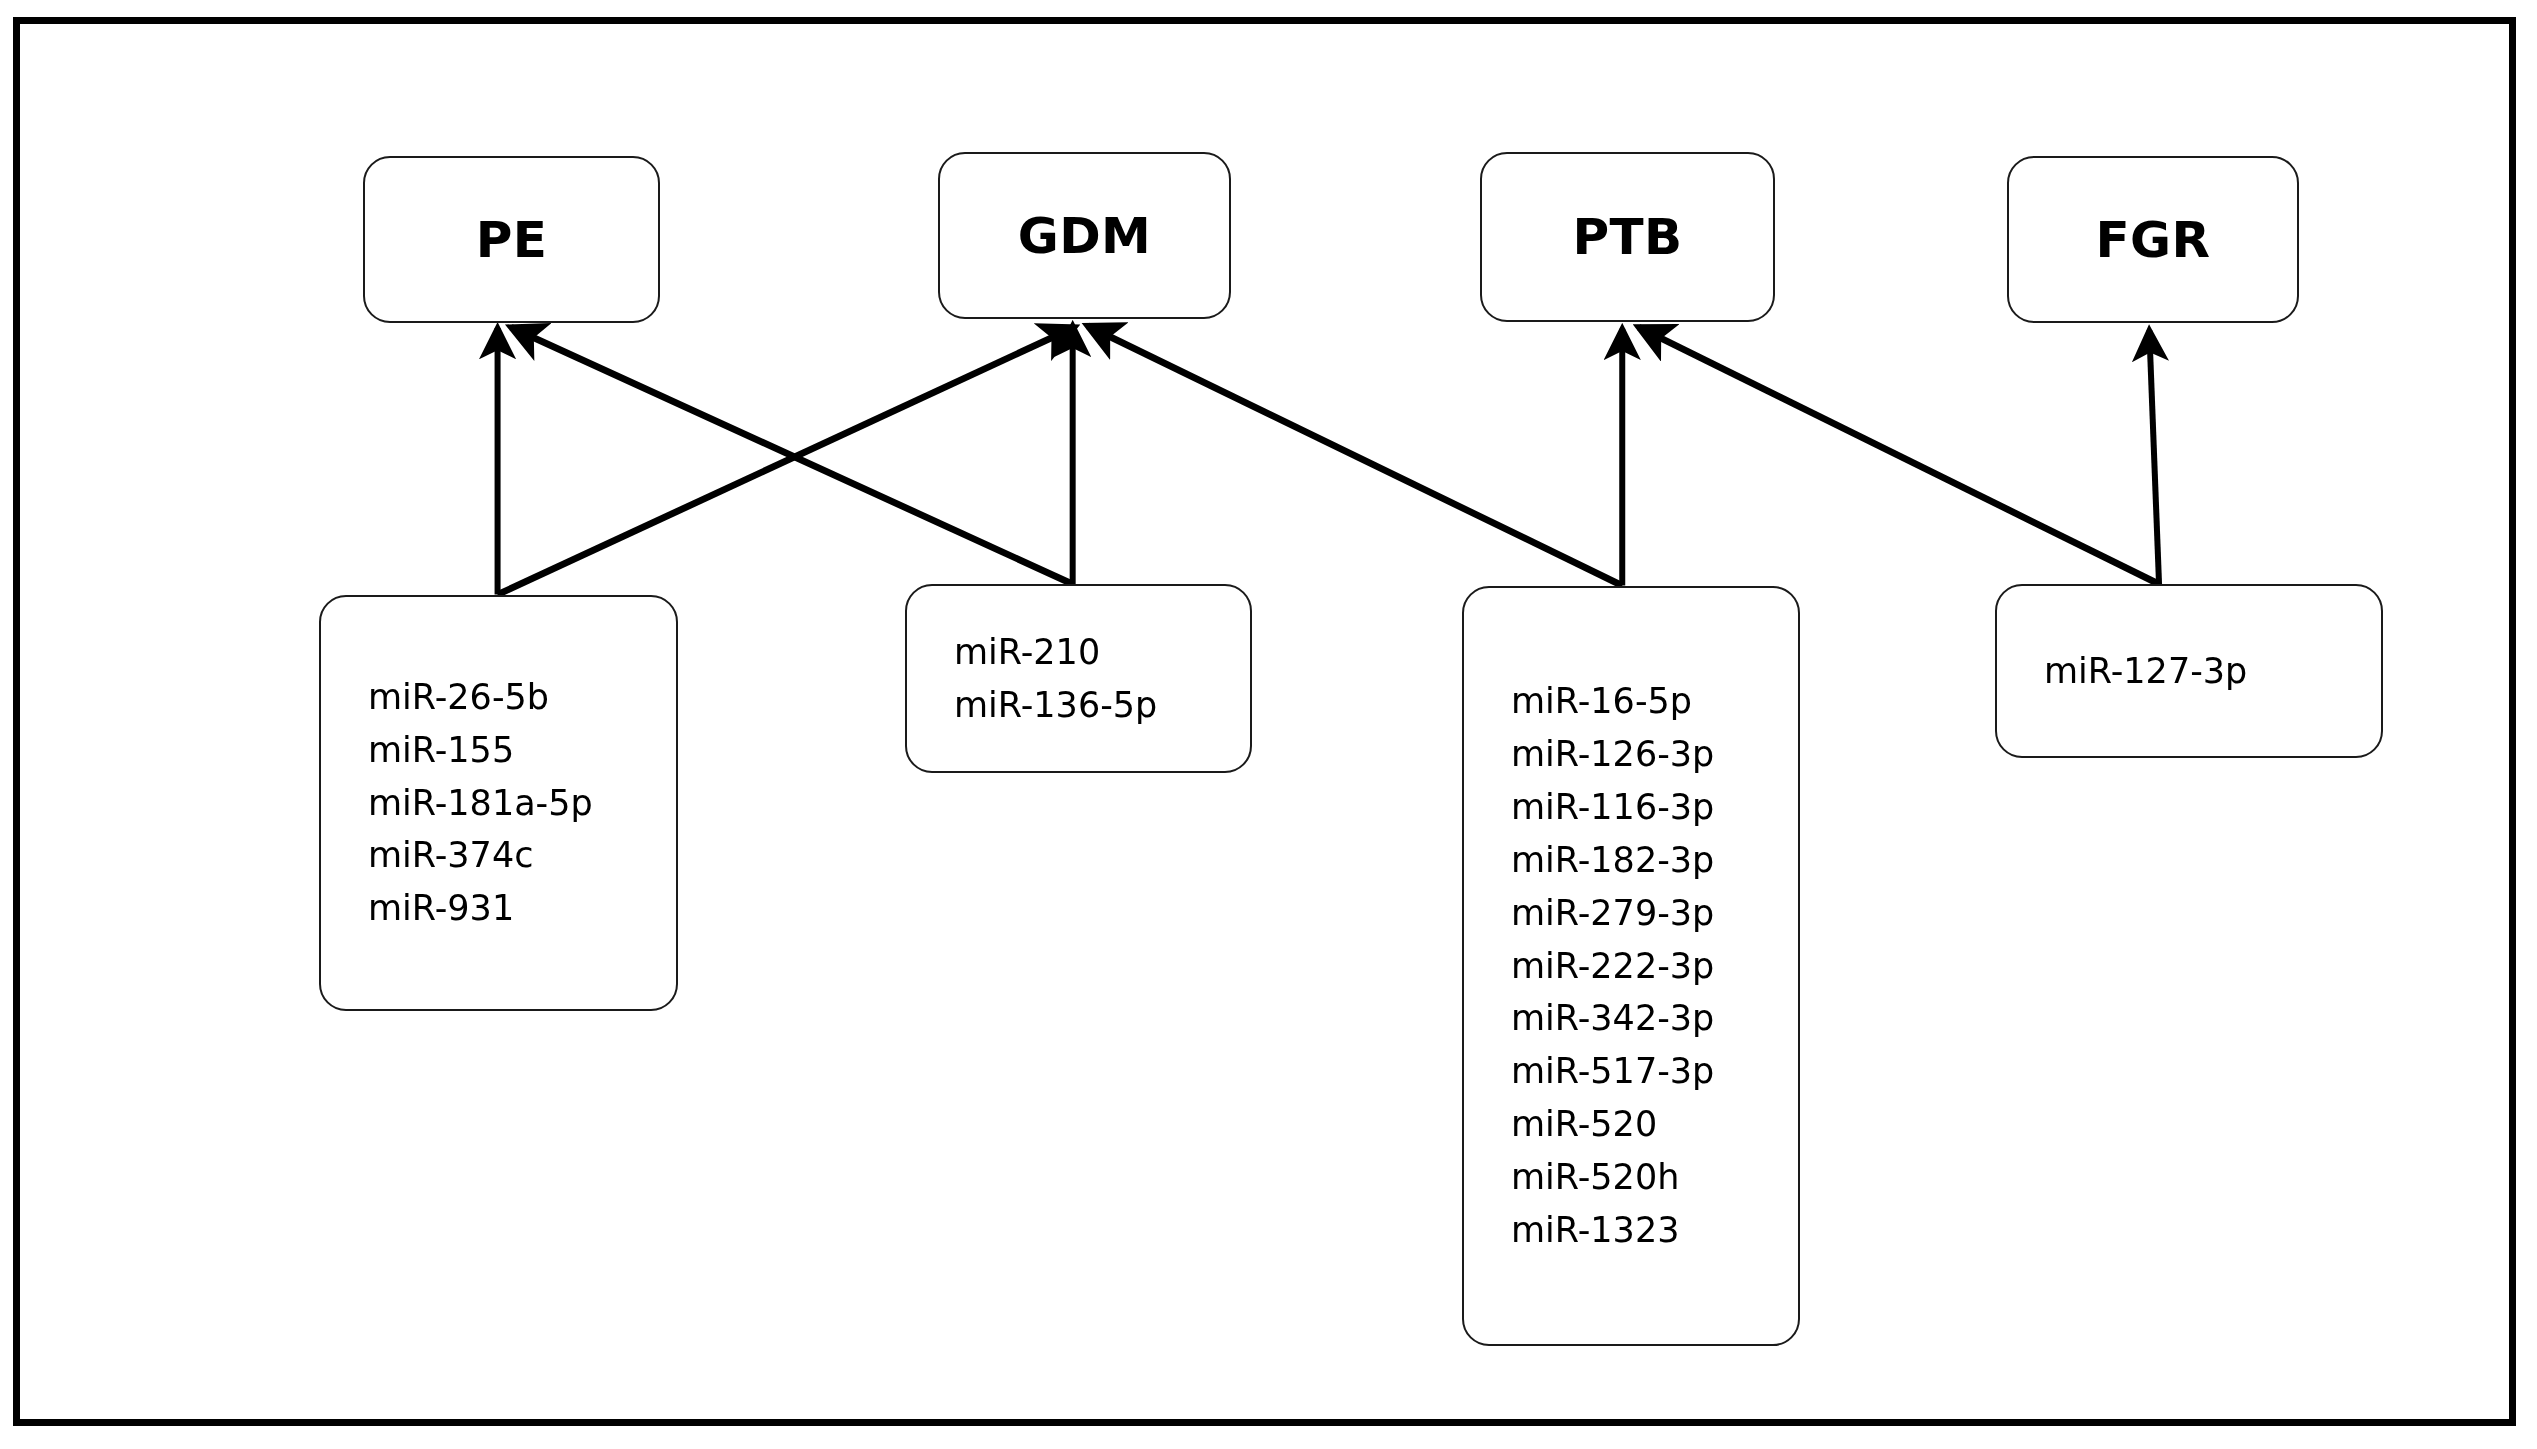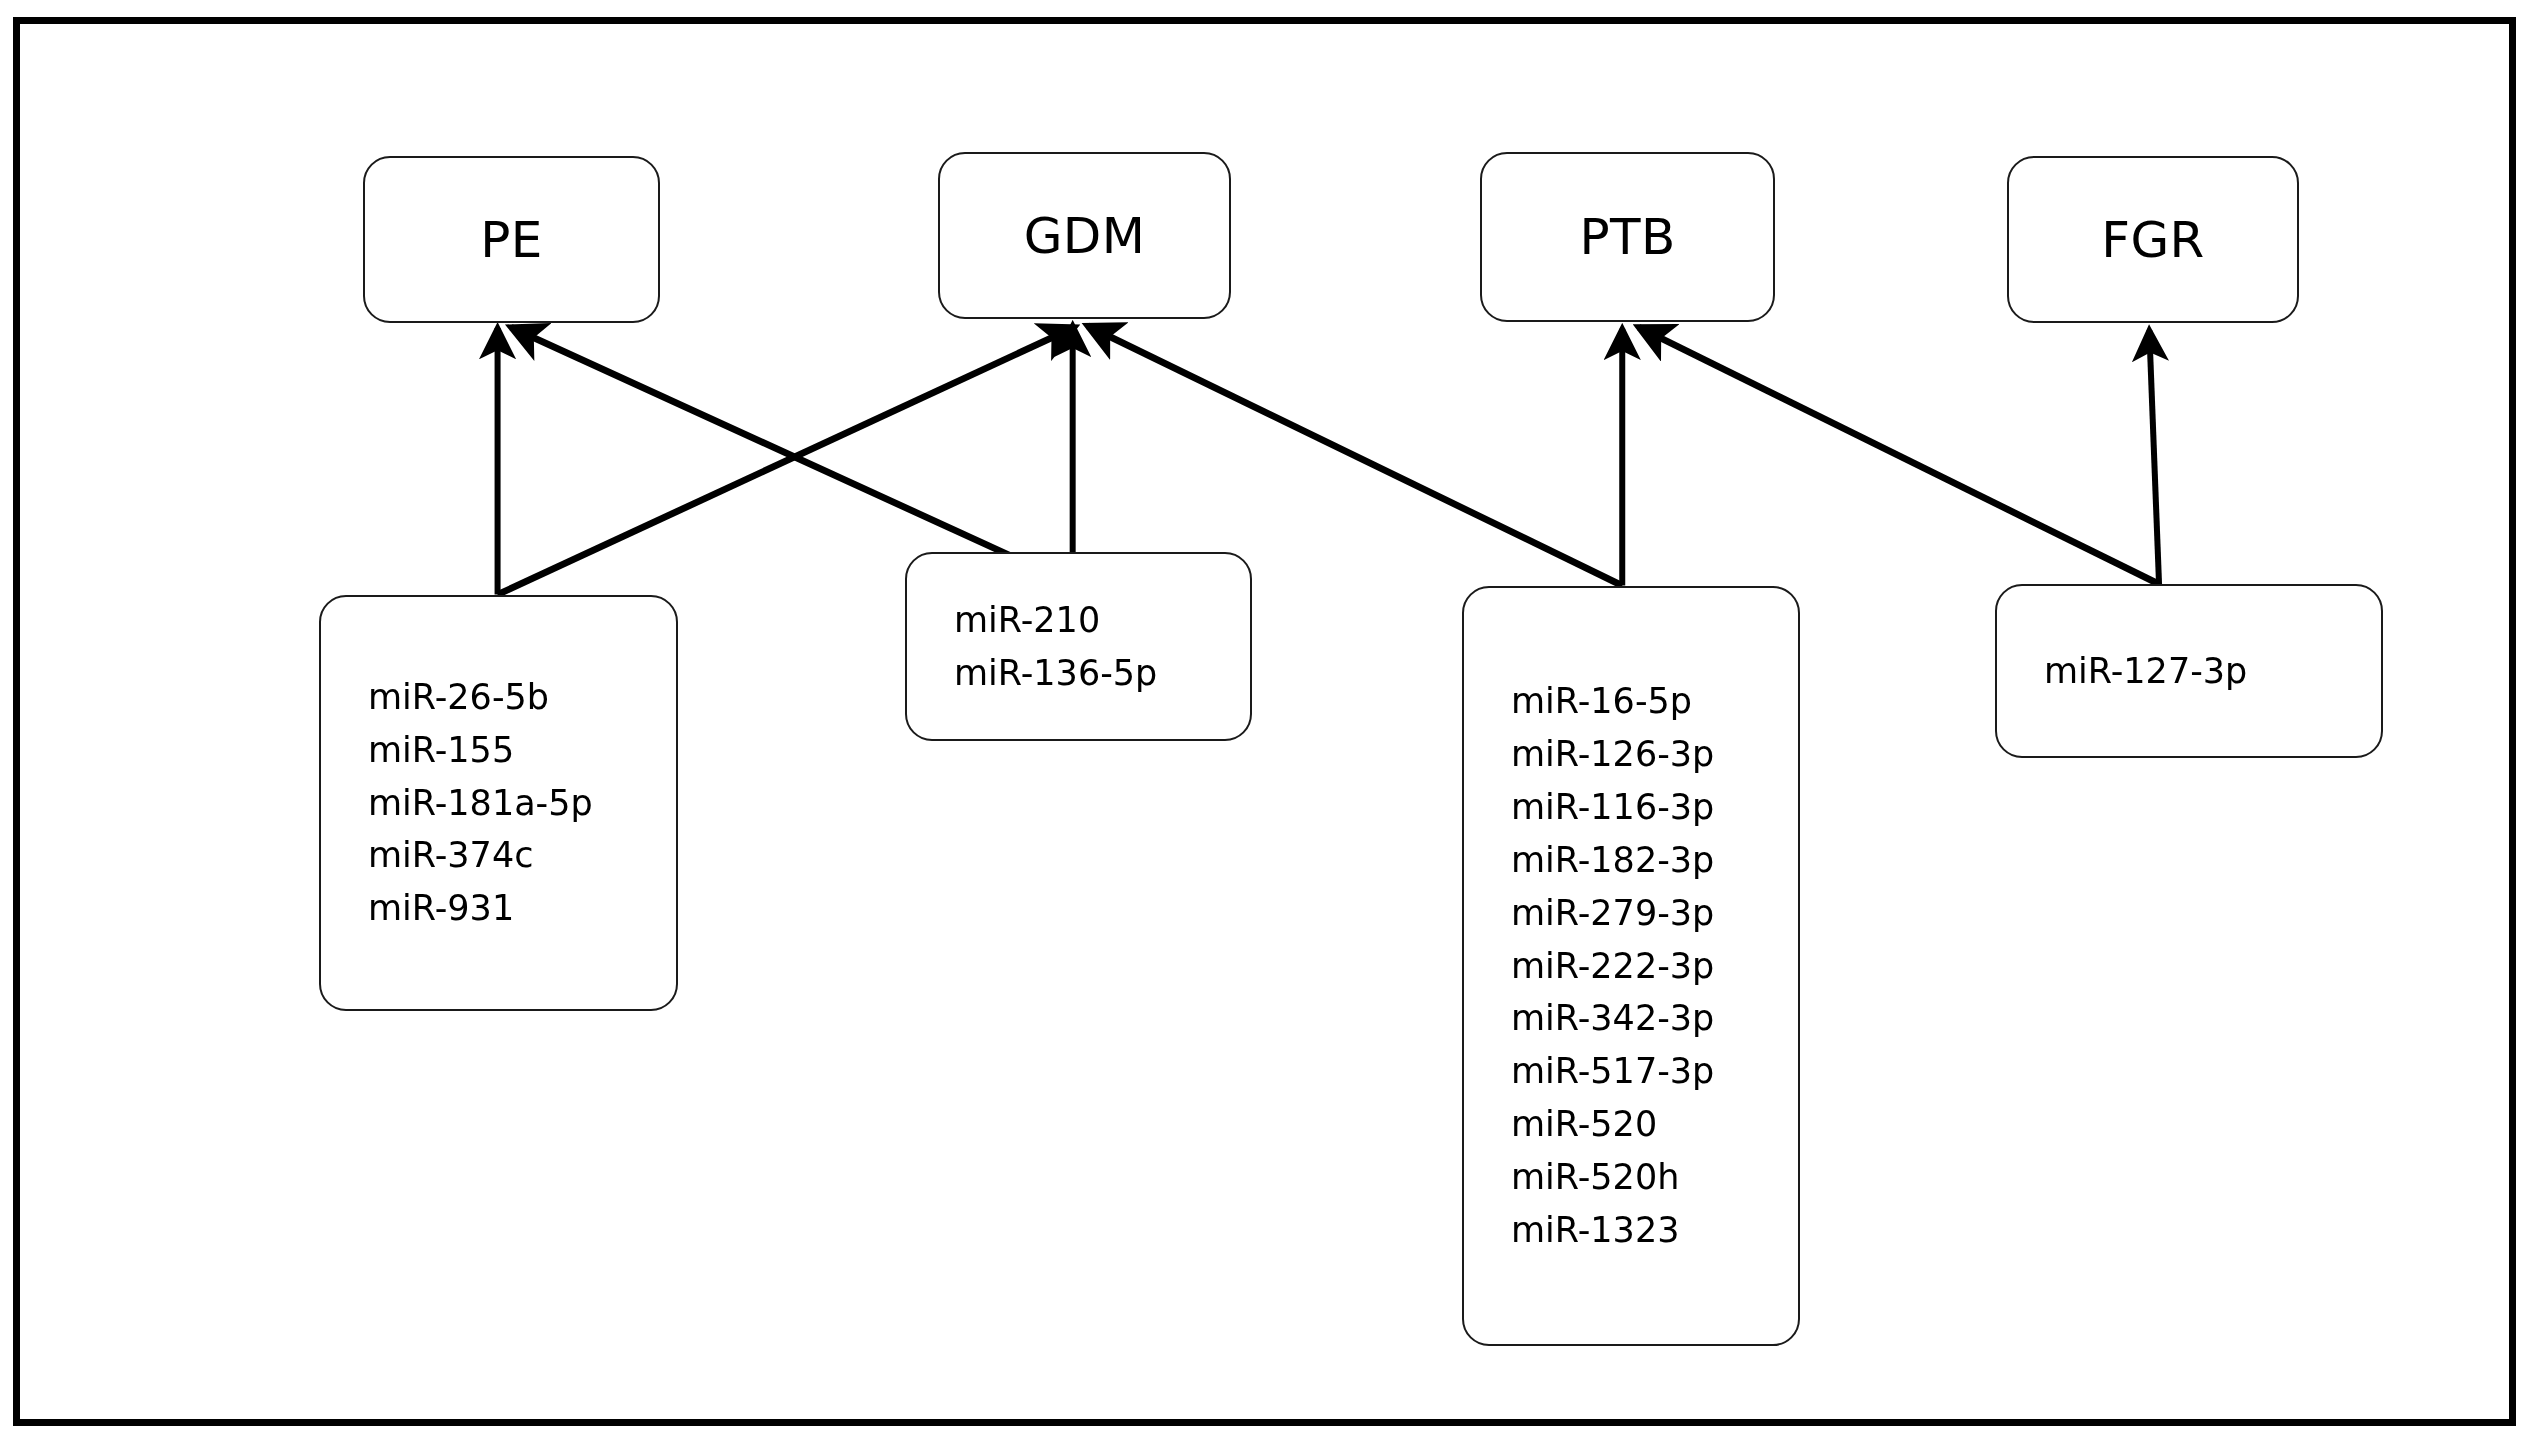--- a/index.html
+++ b/index.html
@@ -44,21 +44,21 @@
     border: 2.3px solid #1a1a1a;
     border-radius: 27px;
   }
   .disease-box {
     display: flex;
     align-items: center;
     justify-content: center;
   }
   .disease-label {
     font-size: 50px;
-    font-weight: normal;
+    font-weight: bold;
     color: #000000;
     letter-spacing: 0.4px;
     line-height: 1;
   }
   .mirna-box {
     display: flex;
     flex-direction: column;
     justify-content: center;
   }
   .mirna-list {
@@ -72,21 +72,21 @@
     line-height: 1.51;
     white-space: nowrap;
   }
   
   #box-pe      { left: 363px;  top: 156px;  width: 297px;  height: 167px; }
   #box-gdm     { left: 938px; top: 152px;  width: 293px;  height: 167px; text-align: center; }
   #box-ptb     { left: 1480px; top: 152px;  width: 295px;  height: 170px; }
   #box-fgr     { left: 2007px; top: 156px;  width: 292px;  height: 167px; }
 
   #box-pe-mirnas  { left: 319px;  top: 595px; width: 359px;  height: 416px; }
-  #box-gdm-mirnas { left: 905px; top: 552px; width: 347px;  height: 189px; }
+  #box-gdm-mirnas { left: 905px; top: 584px; width: 347px;  height: 189px; }
   #box-ptb-mirnas { left: 1462px; top: 586px; width: 338px;  height: 760px; }
   #box-fgr-mirnas { left: 1995px; top: 584px; width: 388px;  height: 174px; }
 </style>
 </head>
 <body>
 
 <div id="canvas">
 
   <div id="outer-frame"></div>
 

